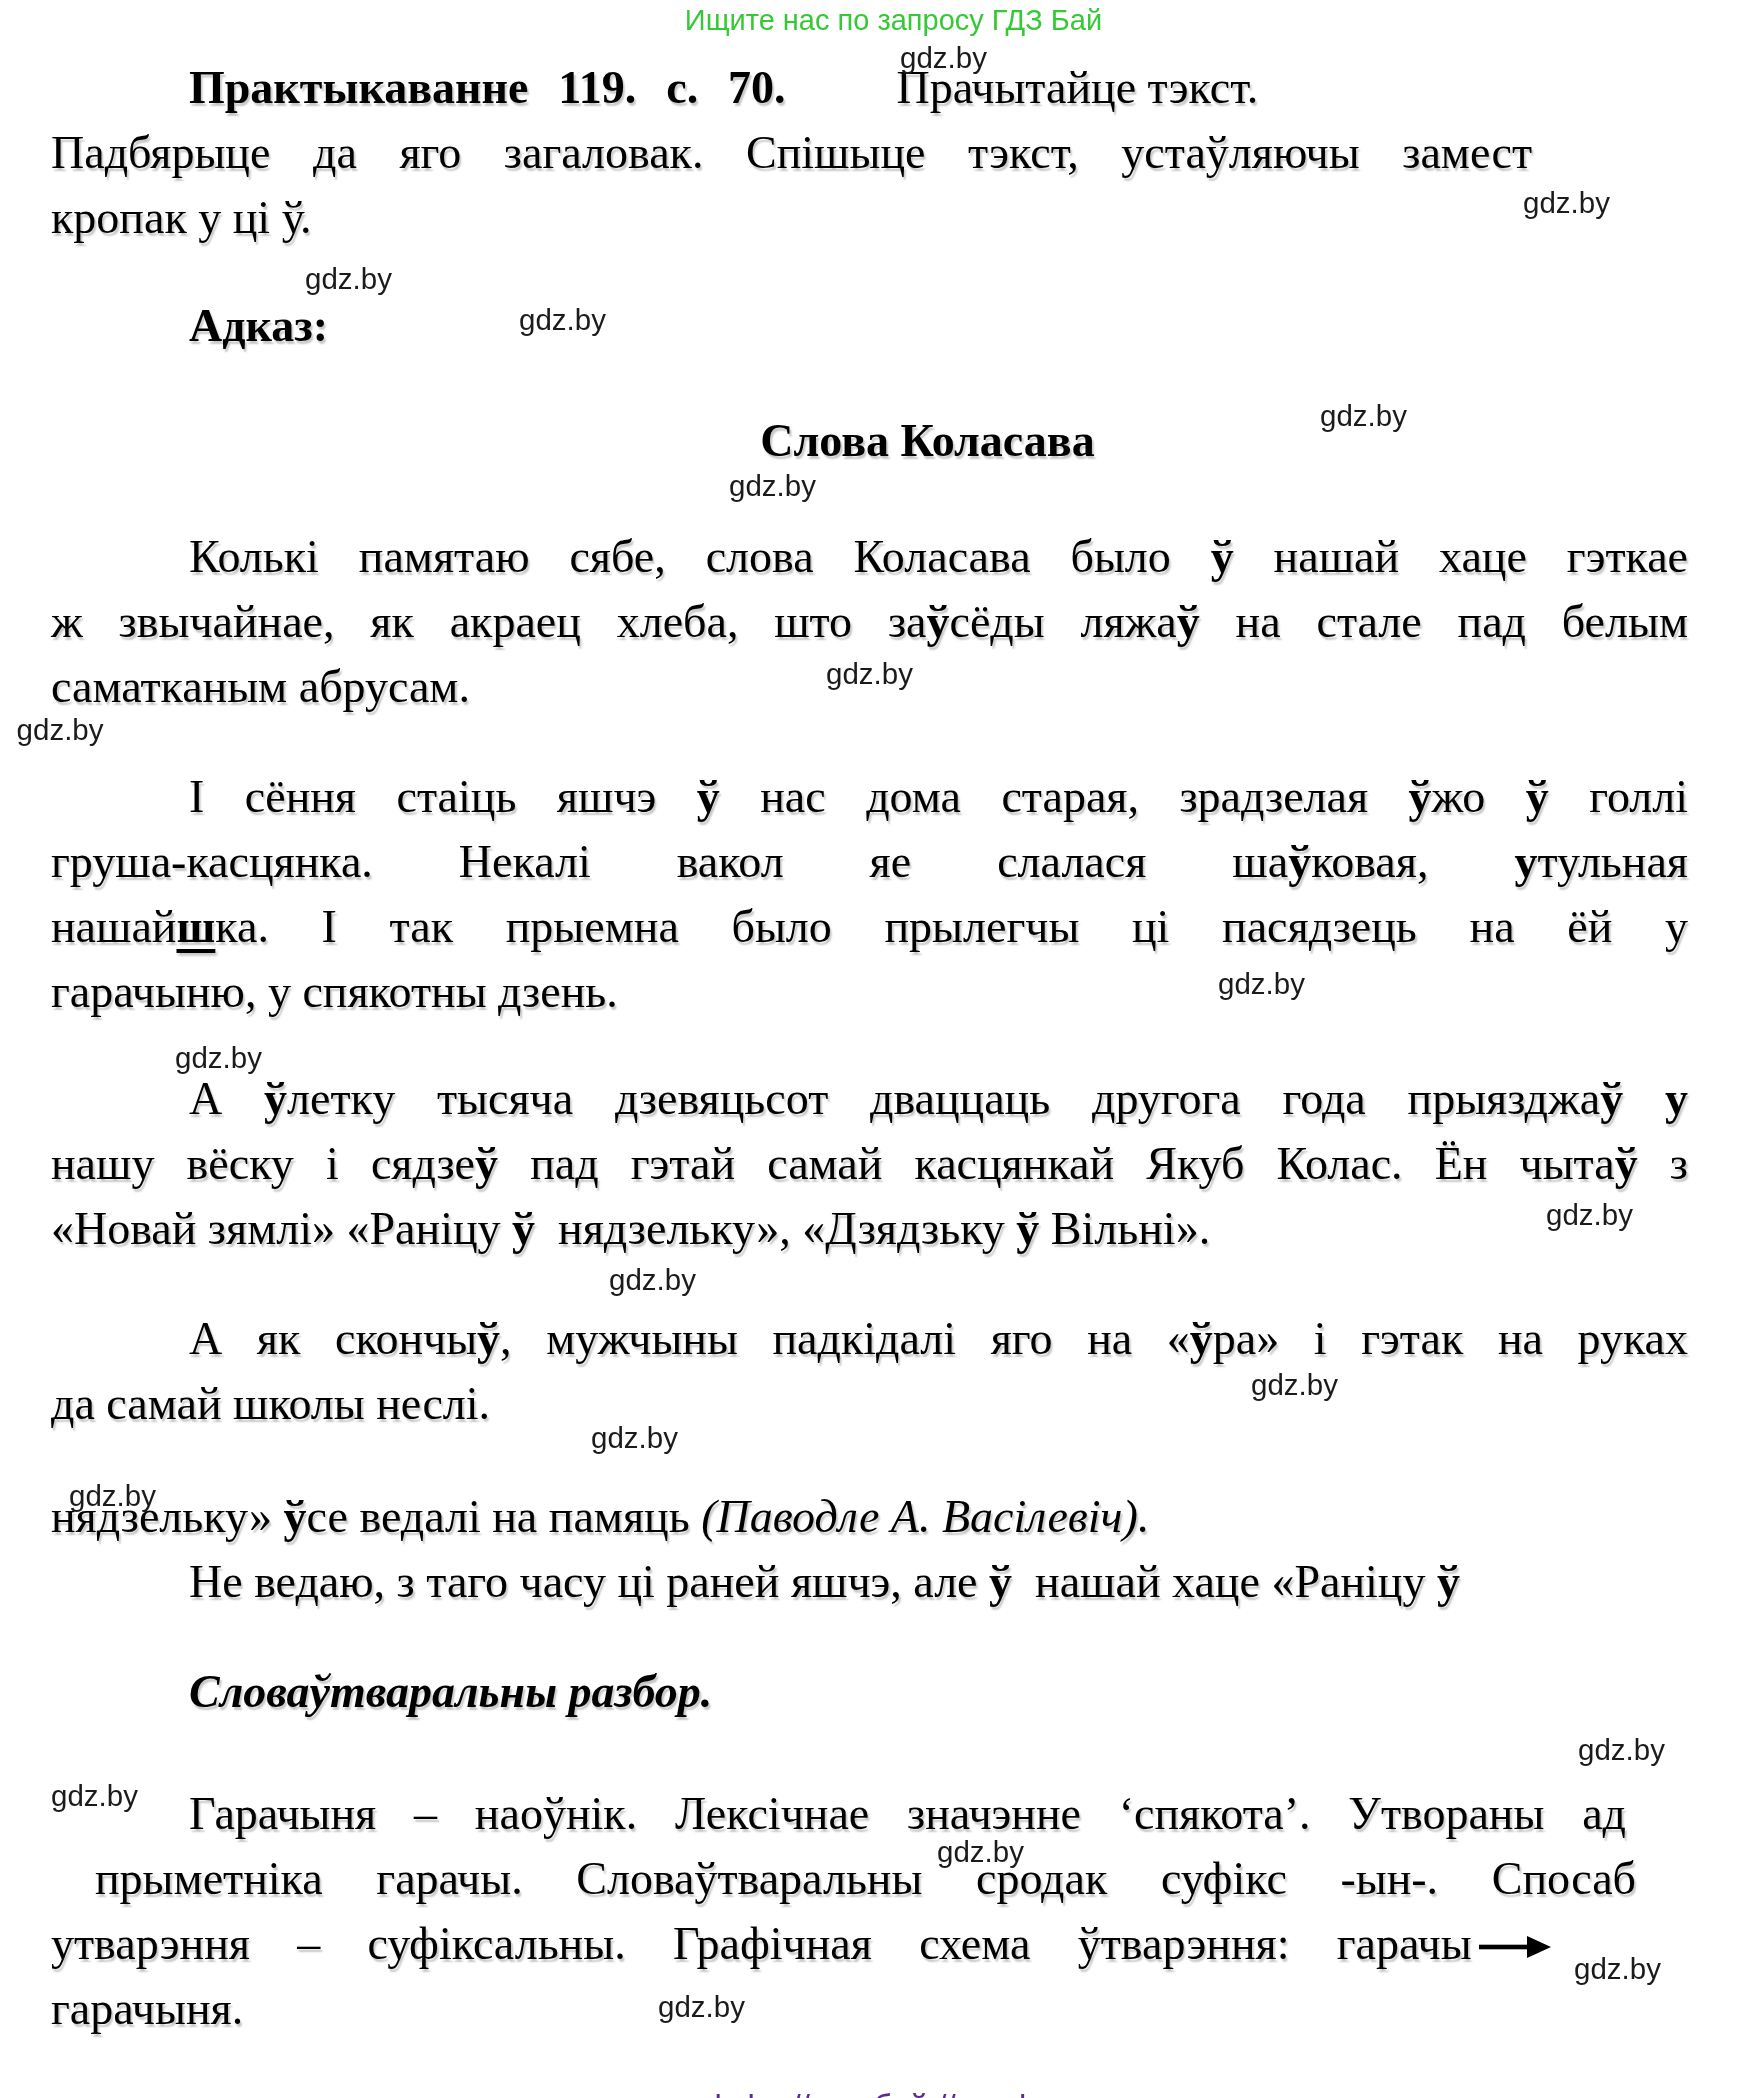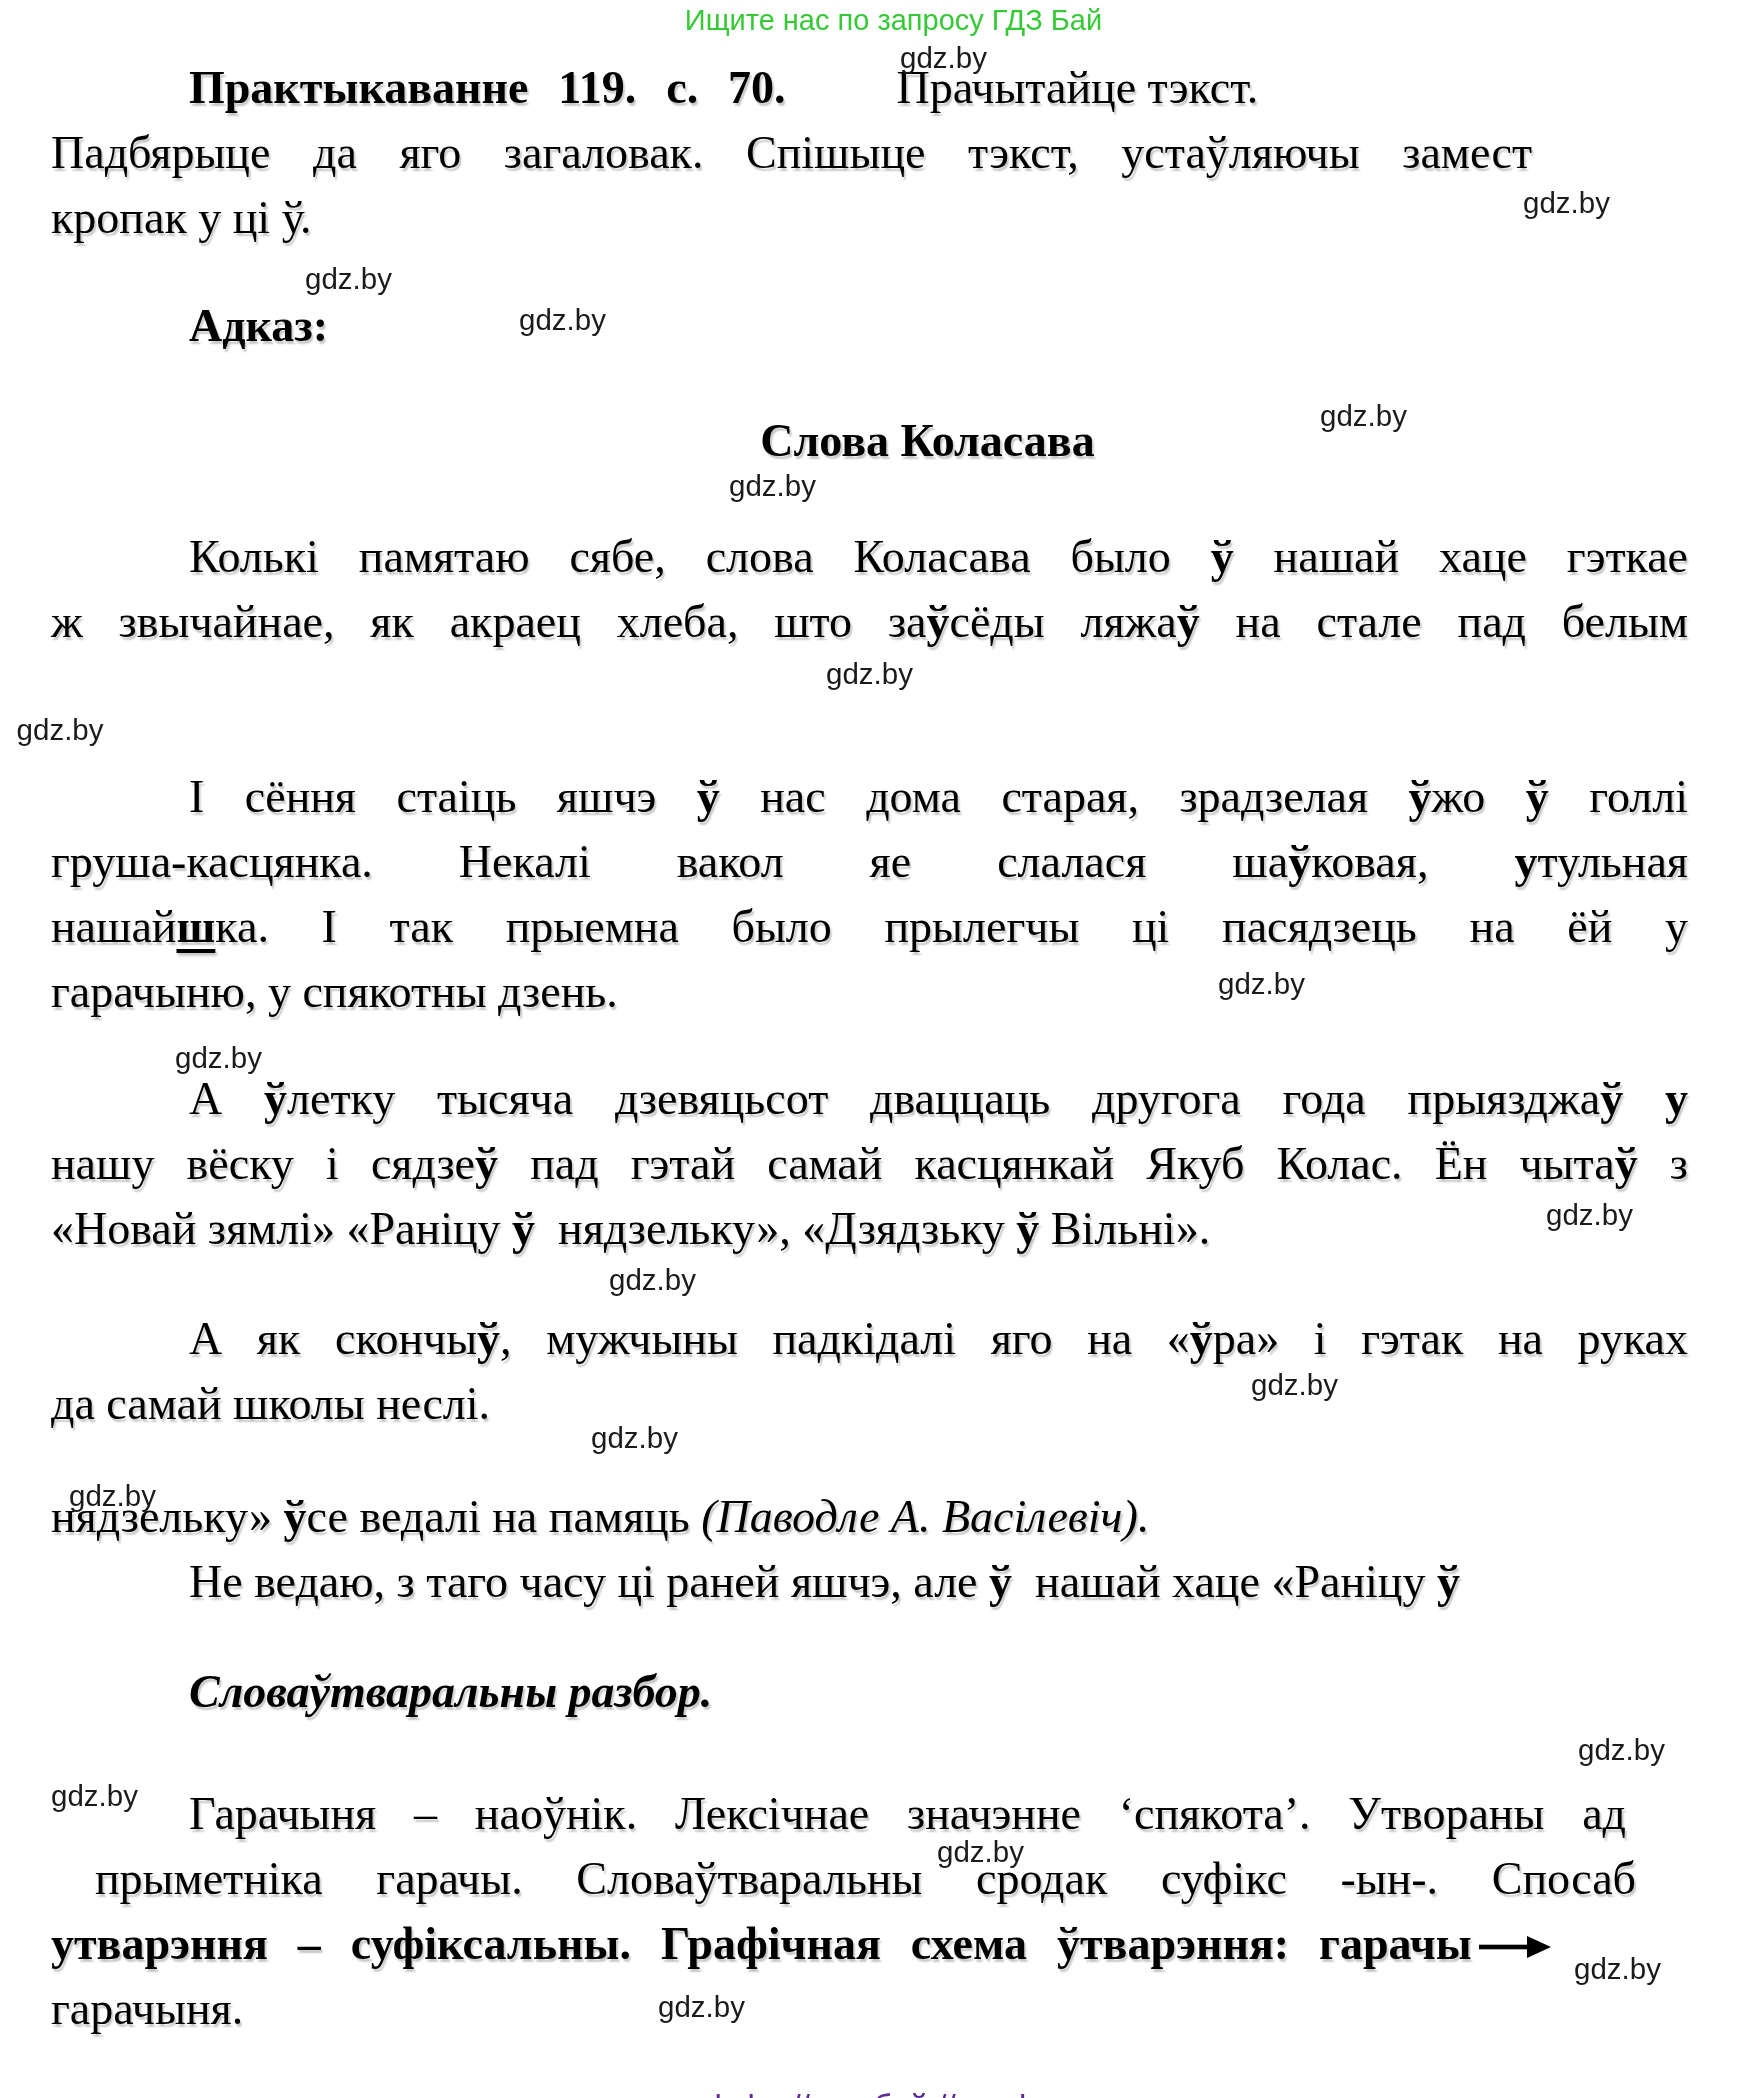--- a/index.html
+++ b/index.html
@@ -75,20 +75,21 @@
       </div>
       <div class="block" style="top: 293px;">
         <div class="line indent"><span class="run b">Адказ:</span></div>
       </div>
       <div class="block" style="top: 408px;">
         <div class="line center" style="position: relative; left: 58px;"><span class="run b">Слова Коласава</span></div>
       </div>
       <div class="block" style="top: 524px;">
         <div class="line indent justify"><span class="run">Колькі памятаю сябе, слова Коласава было </span><span class="run b">ў</span><span class="run"> нашай хаце гэткае</span></div>
         <div class="line justify"><span class="run">ж звычайнае, як акраец хлеба, што за</span><span class="run b">ў</span><span class="run">сёды ляжа</span><span class="run b">ў</span><span class="run"> на стале пад белым</span></div>
+        <div class="line"><span class="run">саматканым абрусам.</span></div>
       </div>
       <div class="block" style="top: 764px;">
         <div class="line indent justify"><span class="run">І сёння стаіць яшчэ </span><span class="run b">ў</span><span class="run"> нас дома старая, зрадзелая </span><span class="run b">ў</span><span class="run">жо </span><span class="run b">ў</span><span class="run"> голлі</span></div>
         <div class="line justify"><span class="run">груша-касцянка. Некалі вакол яе слалася ша</span><span class="run b">ў</span><span class="run">ковая, </span><span class="run b">у</span><span class="run">тульная</span></div>
         <div class="line justify"><span class="run">нашай</span><span class="run b u">ш</span><span class="run">ка. І так прыемна было прылегчы ці пасядзець на ёй у</span></div>
         <div class="line"><span class="run">гарачыню, у спякотны дзень.</span></div>
       </div>
       <div class="block" style="top: 1066px;">
         <div class="line indent justify"><span class="run">А </span><span class="run b">ў</span><span class="run">летку тысяча дзевяцьсот дваццаць другога года прыязджа</span><span class="run b">ў</span><span class="run"> </span><span class="run b">у</span></div>
         <div class="line justify"><span class="run">нашу вёску і сядзе</span><span class="run b">ў</span><span class="run"> пад гэтай самай касцянкай Якуб Колас. Ён чыта</span><span class="run b">ў</span><span class="run"> з</span></div>
@@ -101,21 +102,21 @@
       <div class="block" style="top: 1484px;">
         <div class="line"><span class="run">нядзельку» </span><span class="run b">ў</span><span class="run">се ведалі на памяць </span><span class="run i">(Паводле А. Васілевіч).</span></div>
         <div class="line indent"><span class="run">Не ведаю, з таго часу ці раней яшчэ, але </span><span class="run b">ў</span><span class="run">&nbsp; нашай хаце «Раніцу </span><span class="run b">ў</span></div>
       </div>
       <div class="block" style="top: 1659px;">
         <div class="line indent"><span class="run b i">Словаўтваральны разбор.</span></div>
       </div>
       <div class="block" style="top: 1781px;">
         <div class="line indent justify" style="width: 1575px;"><span class="run">Гарачыня – наоўнік. Лексічнае значэнне ‘спякота’. Утвораны ад</span></div>
         <div class="line justify" style="width: 1541px; margin-left: 44px;"><span class="run">прыметніка гарачы. Словаўтваральны сродак суфікс -ын-. Спосаб</span></div>
-        <div class="line justify" style="width: 1500px; font-weight: bold;"><span class="run">утварэння – суфіксальны. Графічная схема ўтварэння: гарачы</span><span class="arrow"><svg width="72" height="26" viewBox="0 0 78 28">
+        <div class="line justify" style="width: 1500px;"><span class="run">утварэння – суфіксальны. Графічная схема ўтварэння: гарачы</span><span class="arrow"><svg width="72" height="26" viewBox="0 0 78 28">
               <rect x="0" y="11.5" width="56" height="5" fill="#000"></rect>
               <polygon points="52,2 78,14 52,26" fill="#000"></polygon>
             </svg></span></div>
         <div class="line"><span class="run">гарачыня.</span></div>
       </div>
     </div>
   <div id="watermarks">
       <div class="wm" style="left: 900px; top: 41px; color: rgb(27, 27, 27);">gdz.by</div>
       <div class="wm" style="left: 1523px; top: 186px; color: rgb(27, 27, 27);">gdz.by</div>
       <div class="wm" style="left: 305px; top: 262px; color: rgb(27, 27, 27);">gdz.by</div>

